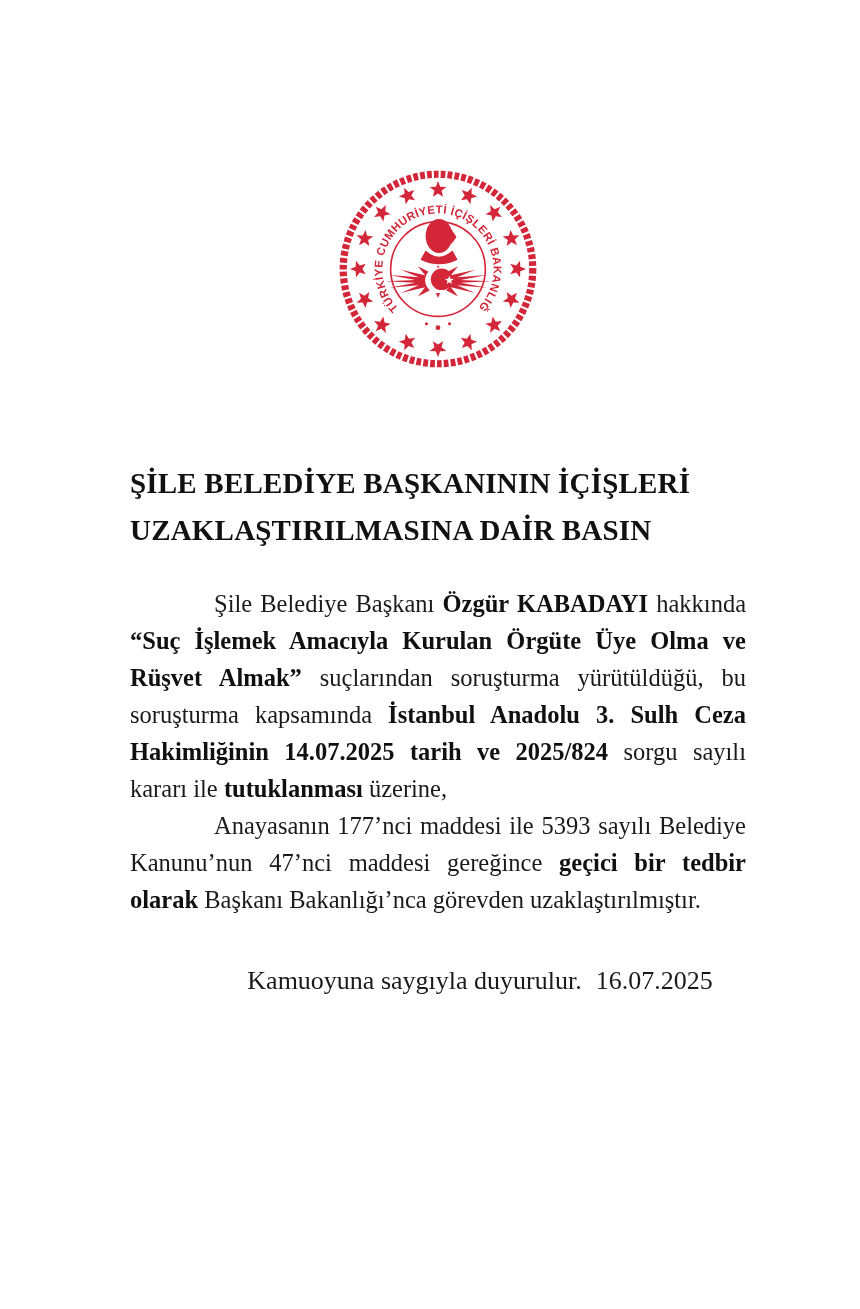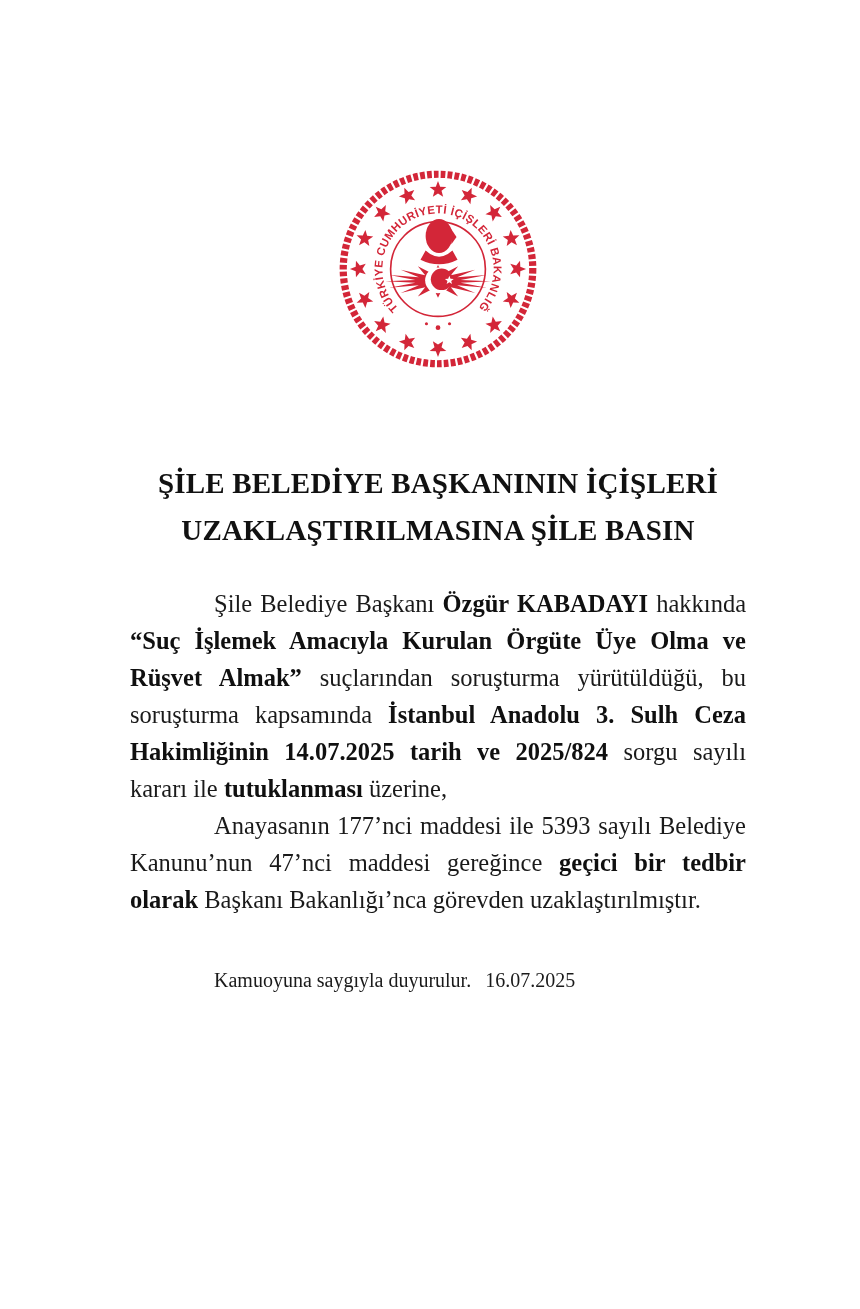--- a/index.html
+++ b/index.html
@@ -27,43 +27,44 @@
     font-size: 11px;
     font-weight: bold;
     letter-spacing: 0.4px;
   }
   .content {
     width: 616px;
     margin: 0 114px 0 130px;
   }
   h1.doc-title {
     margin: 88px 0 4px 0;
-    text-align: center;
+    text-align: left;
     font-size: 29px;
     line-height: 47px;
     font-weight: bold;
     color: #111111;
     letter-spacing: 0.2px;
   }
   .para {
     margin: 0;
     font-size: 24.5px;
     line-height: 37px;
     text-align: justify;
     text-indent: 84px;
     color: #1a1a1a;
   }
   .para.first { margin-top: 31px; }
   .para .b { font-weight: bold; color: #101010; }
   .closing {
     margin: 44px 0 0 0;
-    font-size: 20px;
+    font-size: 26px;
     line-height: 37px;
     text-indent: 84px;
     color: #1a1a1a;
+    text-align: center;
   }
   .closing .date { margin-left: 14px; }
 </style>
 </head>
 <body>
 
 <div class="page">
 
   <div class="logo-wrap">
     <svg viewBox="0 0 200 200">
@@ -119,21 +120,21 @@
           </g>
           <polygon fill="#ffffff" points="11,-5.5 12.12,-2.54 15.28,-2.39 12.81,-0.41 13.64,2.64 11,0.9 8.36,2.64 9.19,-0.41 6.72,-2.39 9.88,-2.54"></polygon>
         </g>
       </g>
     </svg>
   </div>
 
   <div class="content">
     <h1 class="doc-title">
         <div>ŞİLE BELEDİYE BAŞKANININ İÇİŞLERİ</div>
-        <div>UZAKLAŞTIRILMASINA ŞİLE BASIN</div>
+        <div>UZAKLAŞTIRILMASINA DAİR BASIN</div>
       </h1>
 
     <p class="para first"><span>Şile Belediye Başkanı </span><span class="b">Özgür KABADAYI</span><span> hakkında </span><span class="b">“Suç İşlemek Amacıyla Kurulan Örgüte Üye Olma ve Rüşvet Almak”</span><span> suçlarından soruşturma yürütüldüğü, bu soruşturma kapsamında </span><span class="b">İstanbul Anadolu 3. Sulh Ceza Hakimliğinin 14.07.2025 tarih ve 2025/824</span><span> sorgu sayılı kararı ile </span><span class="b">tutuklanması</span><span> üzerine,</span></p>
 
     <p class="para"><span>Anayasanın 177’nci maddesi ile 5393 sayılı Belediye Kanunu’nun 47’nci maddesi gereğince </span><span class="b">geçici bir tedbir olarak</span><span> Başkanı Bakanlığı’nca görevden uzaklaştırılmıştır.</span></p>
 
     <p class="closing">
       <span>Kamuoyuna saygıyla duyurulur.</span><span class="date">16.07.2025</span>
     </p>
   </div>

